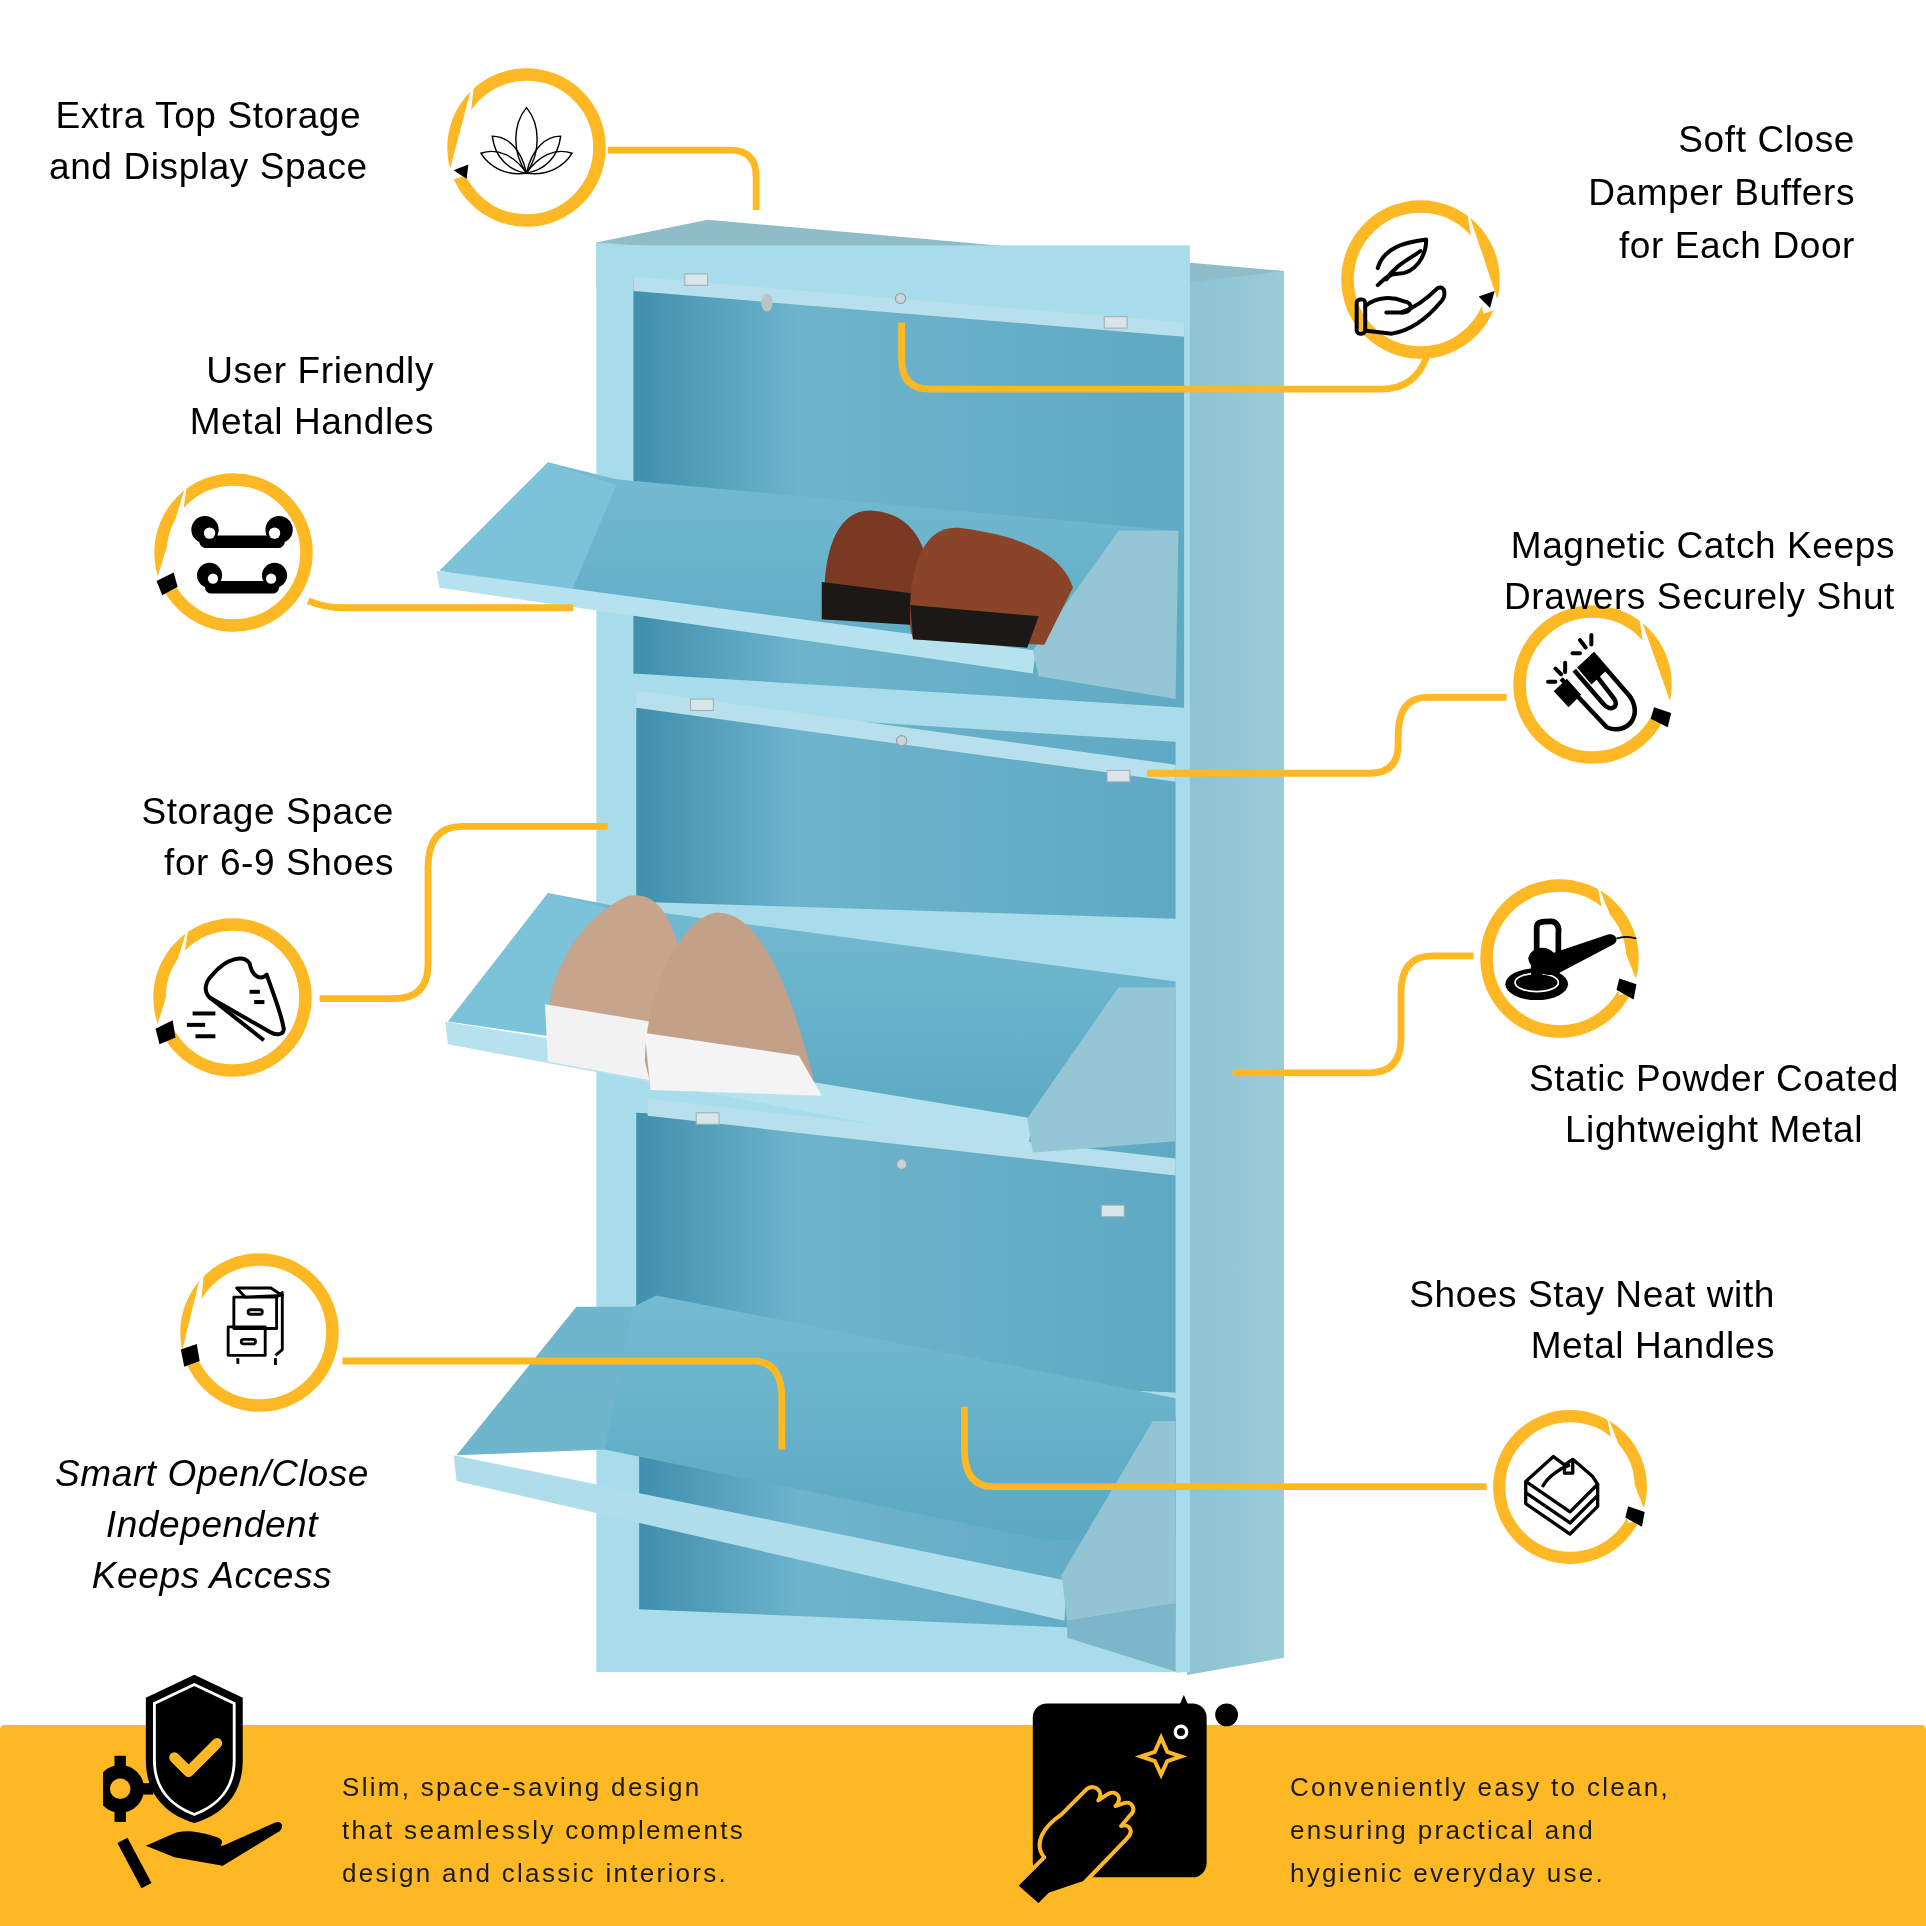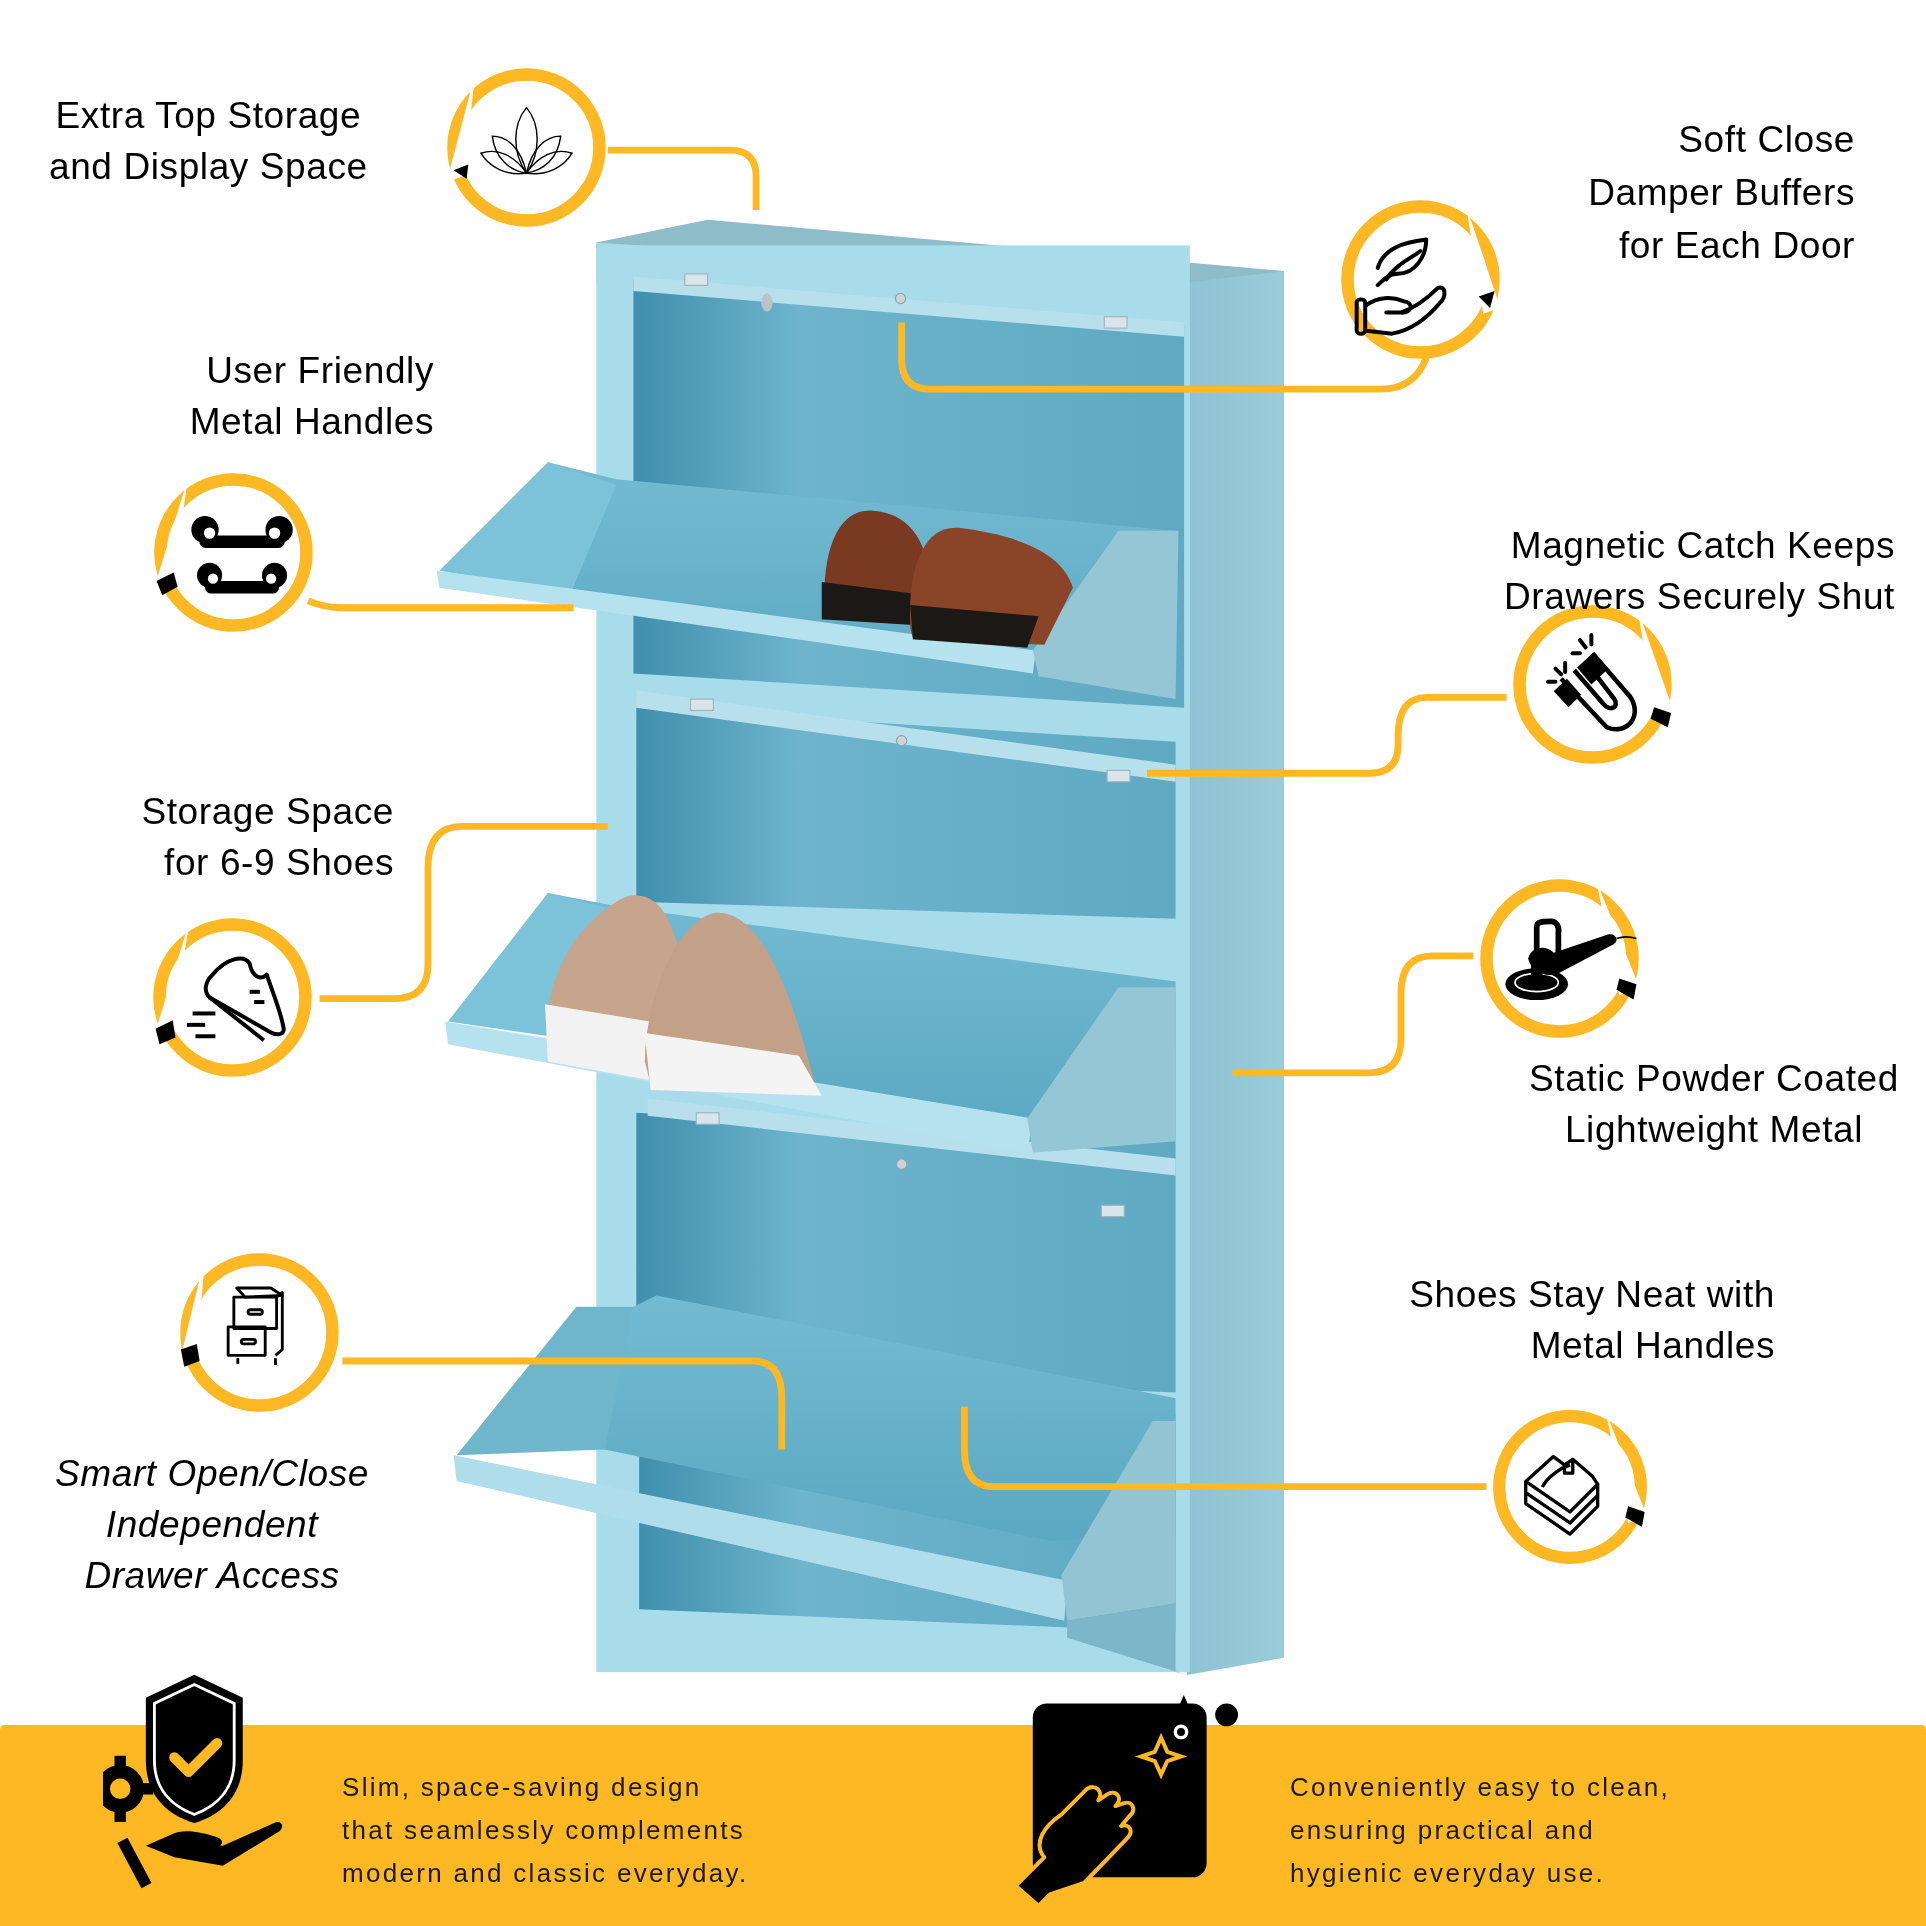--- a/index.html
+++ b/index.html
@@ -288,21 +288,21 @@
 </div>
 
 <div class="label ta-r" style="left:1324px;top:1269px;width:451px;">
   <span class="ln">Shoes Stay Neat with</span>
   <span class="ln">Metal Handles</span>
 </div>
 
 <div class="label ta-l" style="left:55px;top:1448px;font-style:italic;">
   <span class="ln">Smart Open/Close</span>
   <span class="ln">Independent</span>
-  <span class="ln">Drawer Access</span>
+  <span class="ln">Keeps Access</span>
 </div>
 
 <div class="band"></div>
 
 <div class="band-icon" style="left:103px;top:1672px;width:194px;height:228px;">
   <svg viewBox="0 0 340 400" width="194" height="228">
     <path d="M160,5 L245,45 L245,155 C245,215 210,250 160,265 C110,250 75,215 75,155 L75,45 Z" fill="#000"></path>
     <path d="M160,22 L230,55 L230,155 C230,205 200,235 160,250 C120,235 90,205 90,155 L90,55 Z" fill="none" stroke="#fff" stroke-width="5"></path>
     <path d="M125,150 L150,175 L200,125" fill="none" stroke="#FDB823" stroke-width="18" stroke-linecap="round" stroke-linejoin="round"></path>
     <g transform="translate(30,205)">
@@ -316,21 +316,21 @@
       </g>
     </g>
     <path d="M75,305 L120,285 C140,275 170,280 200,290 C215,295 210,310 190,305 L165,300 L210,305 L300,265 C315,258 320,275 305,282 L210,340 L125,325 Z" fill="#000"></path>
     <rect x="45" y="290" width="20" height="90" transform="rotate(-28 55 335)" fill="#000"></rect>
   </svg>
 </div>
 
 <div class="band-text" style="left:342px;top:1766px;">
   <span class="ln">Slim, space-saving design</span>
   <span class="ln">that seamlessly complements</span>
-  <span class="ln">modern and classic everyday.</span>
+  <span class="ln">design and classic interiors.</span>
 </div>
 
 <div class="band-icon" style="left:1010px;top:1689px;width:228px;height:217px;">
   <svg viewBox="0 0 400 380" width="228" height="217">
     <rect x="40" y="25" width="305" height="305" rx="25" fill="#000"></rect>
     <path d="M305,10 L318,40 L345,50 L318,60 L305,90 L292,60 L265,50 L292,40 Z" fill="#000"></path>
     <path d="M265,85 L276,110 L300,118 L276,126 L265,150 L254,126 L230,118 L254,110 Z" fill="none" stroke="#FDB823" stroke-width="7"></path>
     <circle cx="380" cy="45" r="20" fill="#000"></circle>
     <circle cx="300" cy="75" r="10" fill="none" stroke="#fff" stroke-width="6"></circle>
     <path d="M10,345 L60,295 C40,270 60,240 90,220 L135,175 C150,165 165,180 155,195 L170,185 C185,175 200,190 185,205 L200,200 C215,195 222,212 210,222 L195,240 C210,235 218,250 205,262 L130,340 L70,360 L50,380 Z" fill="#000" stroke="#FDB823" stroke-width="7" stroke-linejoin="round"></path>

